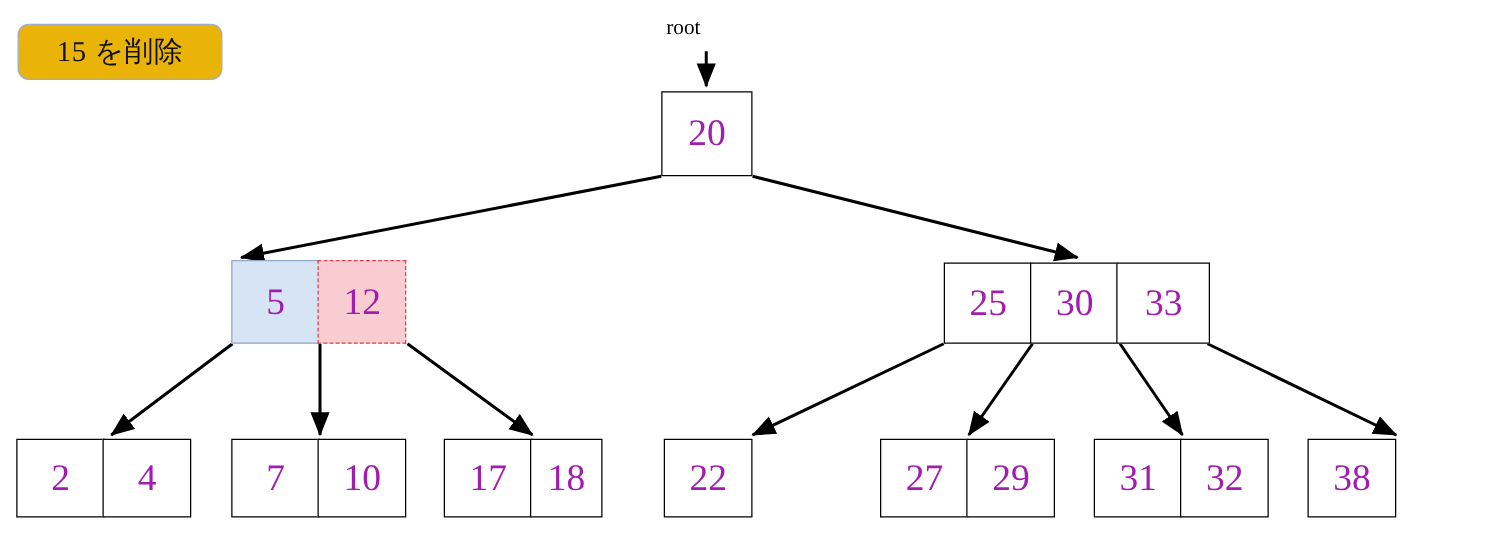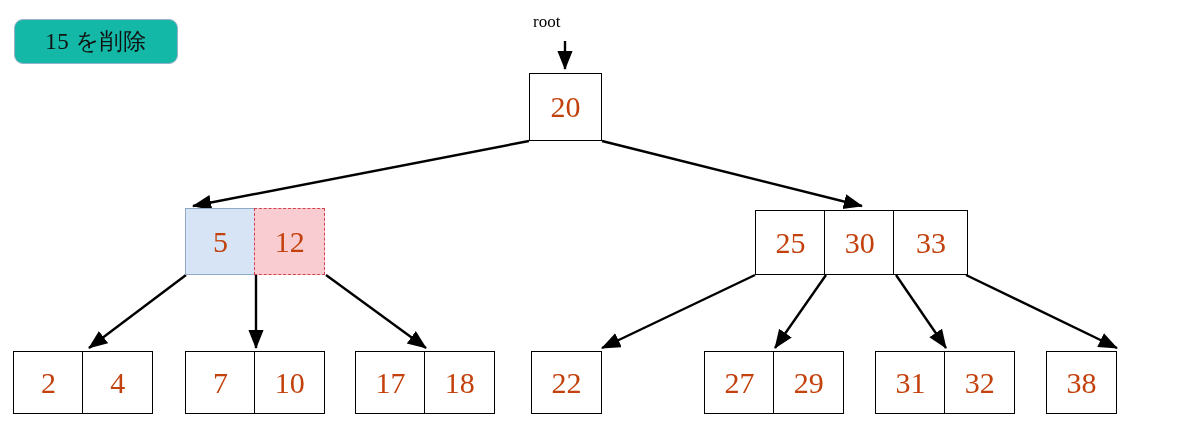--- a/index.html
+++ b/index.html
@@ -17,21 +17,21 @@
   }
 
   
   #op-badge {
     position: absolute;
     left: 14px;
     top: 19px;
     width: 164px;
     height: 45px;
     box-sizing: border-box;
-    background: #14b8a6;
+    background: #eab308;
     border: 1.6px solid #9bb0cb;
     border-radius: 9px;
     display: flex;
     align-items: center;
     justify-content: center;
     font-size: 23px;
     color: #111111;
     letter-spacing: 0.5px;
   }
 
@@ -51,21 +51,21 @@
     display: flex;
     box-sizing: border-box;
   }
   .cell {
     box-sizing: border-box;
     display: flex;
     align-items: center;
     justify-content: center;
     border: 1.8px solid #000000;
     background: #ffffff;
-    color: #c2410c;
+    color: #a21caf;
     font-size: 30px;
     line-height: 1;
   }
   .cell + .cell {
     margin-left: -1.8px;
   }
   .cell.blue {
     background: #d7e4f6;
     border-color: #8fa9c6;
   }
@@ -138,21 +138,21 @@
     <div class="cell" style="width:71px; height:63px;">4</div>
   </div>
 
   <div class="node" style="left:185px; top:351px; height:63px;">
     <div class="cell" style="width:71px; height:63px;">7</div>
     <div class="cell" style="width:71px; height:63px;">10</div>
   </div>
 
   <div class="node" style="left:355px; top:351px; height:63px;">
     <div class="cell" style="width:71px; height:63px;">17</div>
-    <div class="cell" style="width:71px; height:63px;">18</div>
+    <div class="cell" style="width:58px; height:63px;">18</div>
   </div>
 
   <div class="node" style="left:531px; top:351px; height:63px;">
     <div class="cell" style="width:71px; height:63px;">22</div>
   </div>
 
   <div class="node" style="left:704px; top:351px; height:63px;">
     <div class="cell" style="width:71px; height:63px;">27</div>
     <div class="cell" style="width:71px; height:63px;">29</div>
   </div>

